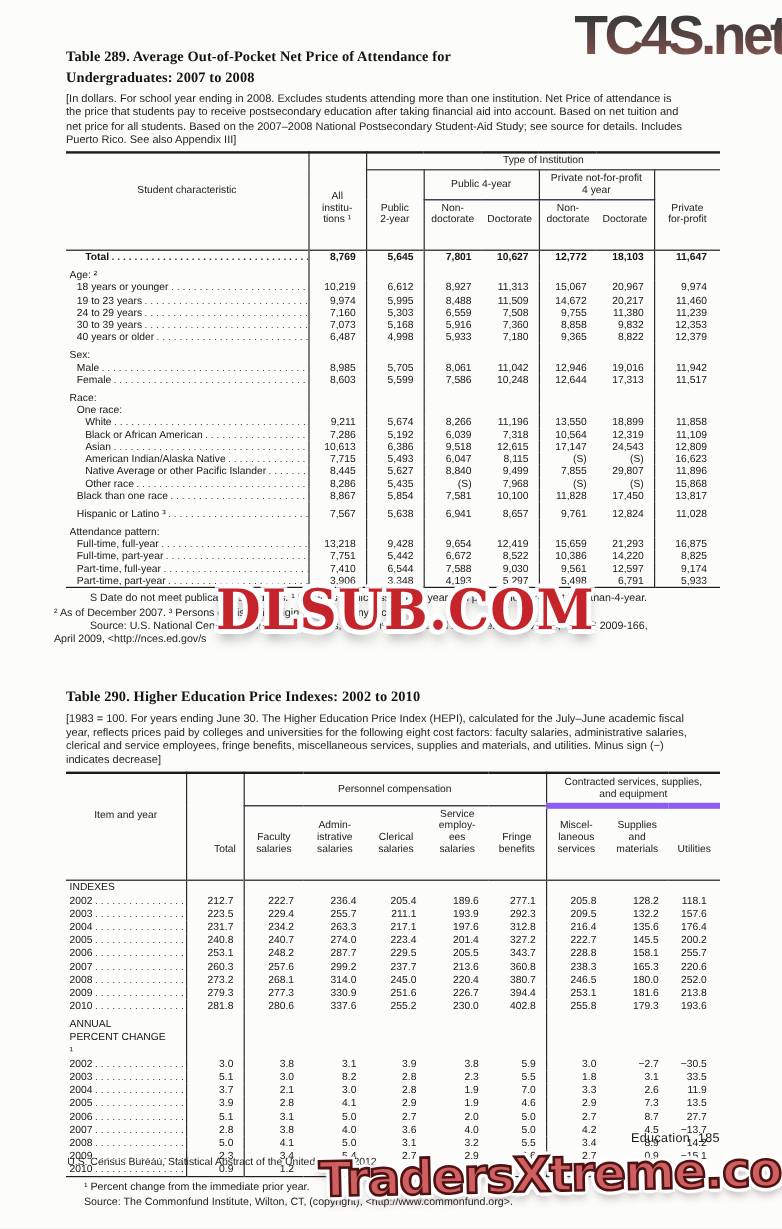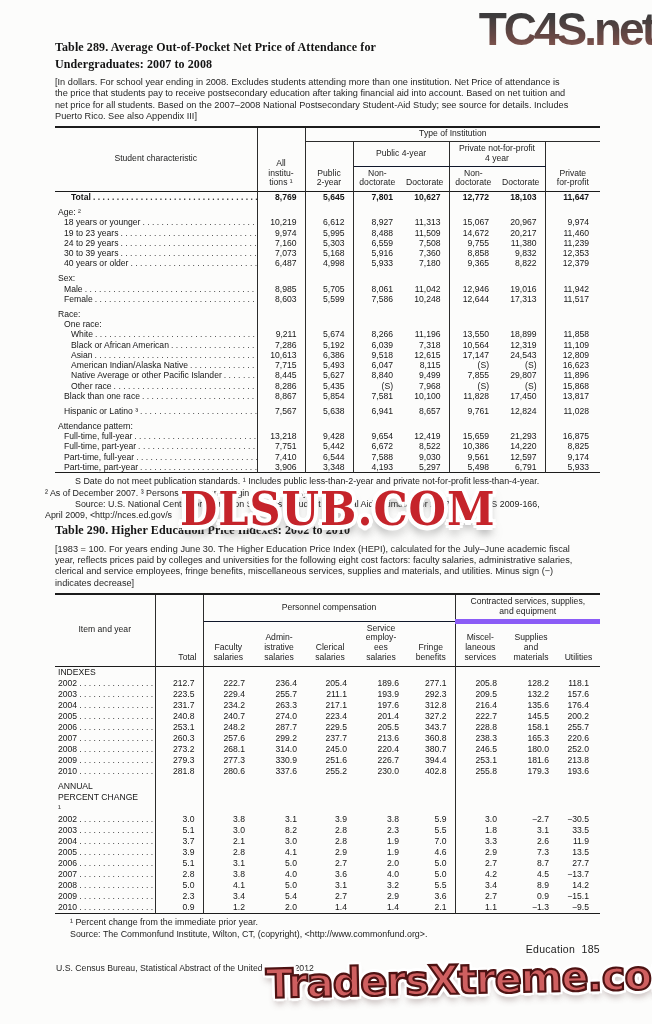--- a/index.html
+++ b/index.html
@@ -5,29 +5,29 @@
   *{margin:0;padding:0;box-sizing:border-box}
   html,body{background:#e8e8e8}
   .page{position:relative;width:652px;height:1024px;background:#fcfcfb;overflow:hidden;
         font-family:"Liberation Sans",sans-serif;color:#1c1c1c}
   .flow{position:absolute;left:55px;top:0;width:547px}
 
   
   .title{font-family:"Liberation Serif",serif;font-weight:bold;font-size:12px;line-height:16.5px;
          white-space:pre-line;color:#141414;letter-spacing:.1px}
   .title1{margin-top:39px}
-  .title2{line-height:17px}
+  .title2{margin-top:33px;line-height:17px}
   .tnote{font-size:9.2px;line-height:11.3px;margin-top:5px;white-space:pre-line;color:#262626}
 
   
   table{border-collapse:collapse;table-layout:fixed;width:545px;margin-top:4px;
         border-top:2px solid #1c1c1c;border-bottom:1.5px solid #1c1c1c}
   thead{border-bottom:1.1px solid #1c1c1c}
   th{font-weight:normal;font-size:8.6px;line-height:9.8px;text-align:center;vertical-align:bottom;
-     white-space:pre-line;padding:2px 1px 3px;color:#1c1c1c}
+     white-space:pre-line;padding:2px 1px 20px;color:#1c1c1c}
   .br{border-right:1px solid #2c2c2c}
   .toi{border-bottom:1px solid #2c2c2c;vertical-align:middle;padding:1px 0 2px}
   .grp{border-bottom:1px solid #0f172a;vertical-align:middle;padding:2px 1px}
   .grp-last{vertical-align:middle;padding:2px 1px}
   .char-h,.item-h{vertical-align:middle}
   .total-h{text-align:right;padding-right:6px}
   td{font-size:8.6px;vertical-align:bottom;color:#161616}
   .t289 td{line-height:10.3px}
   .t290 td{line-height:11px}
   td.num{text-align:right;padding-right:8px}

